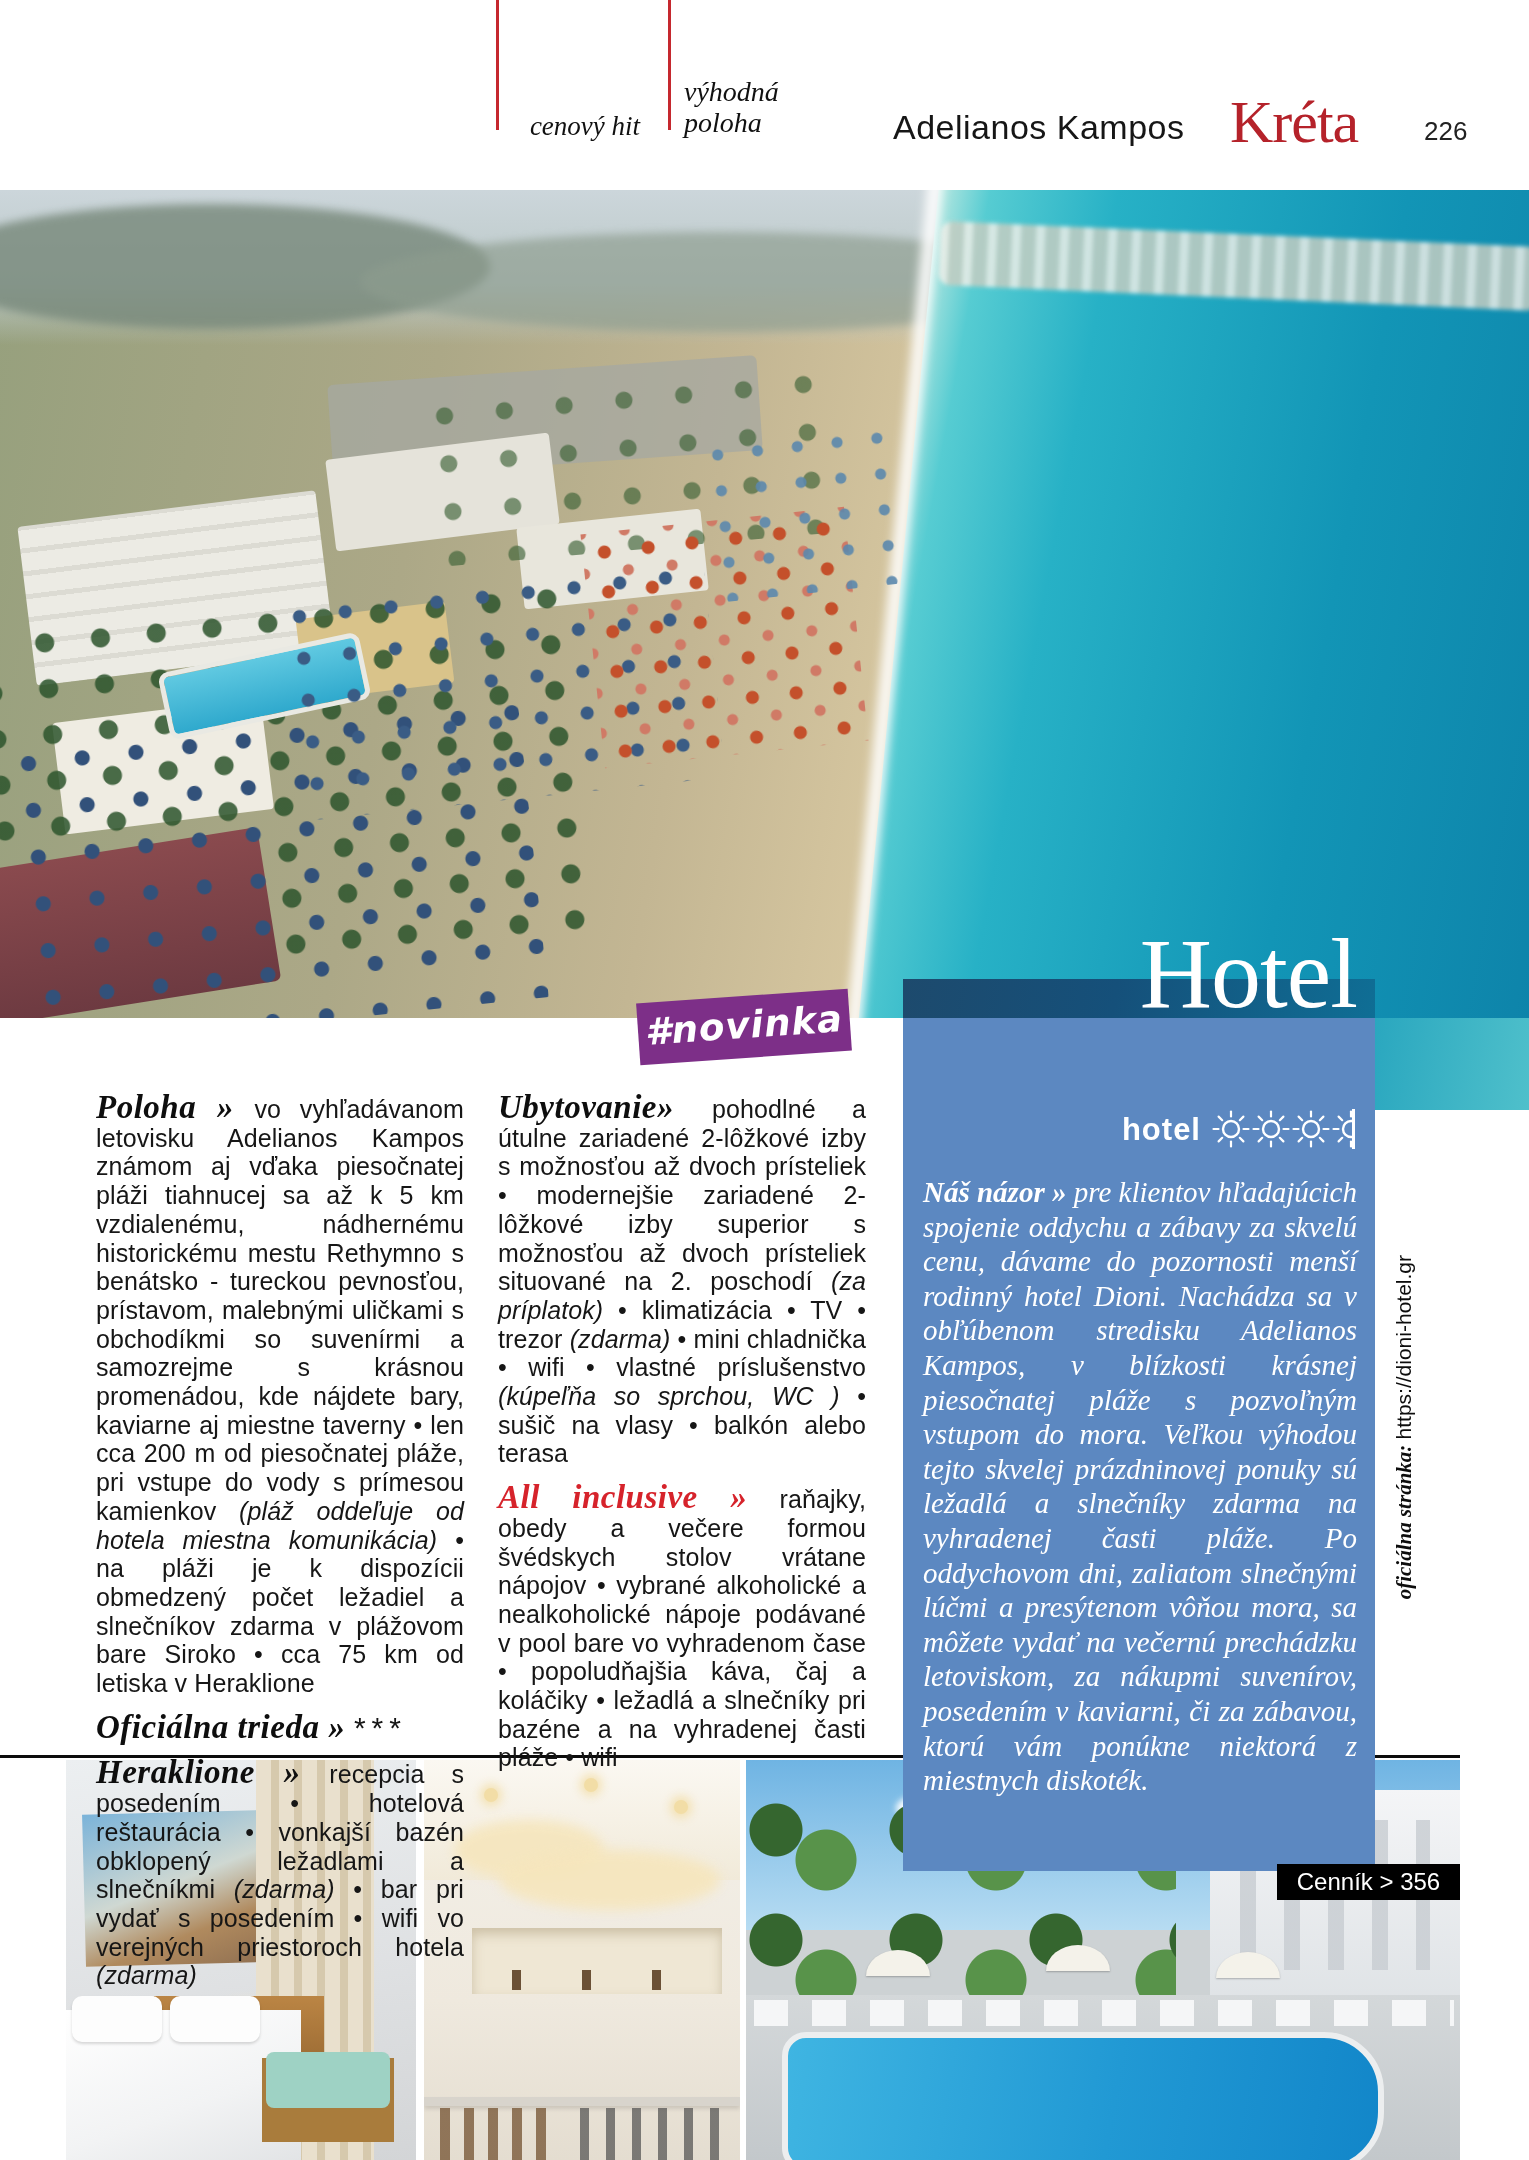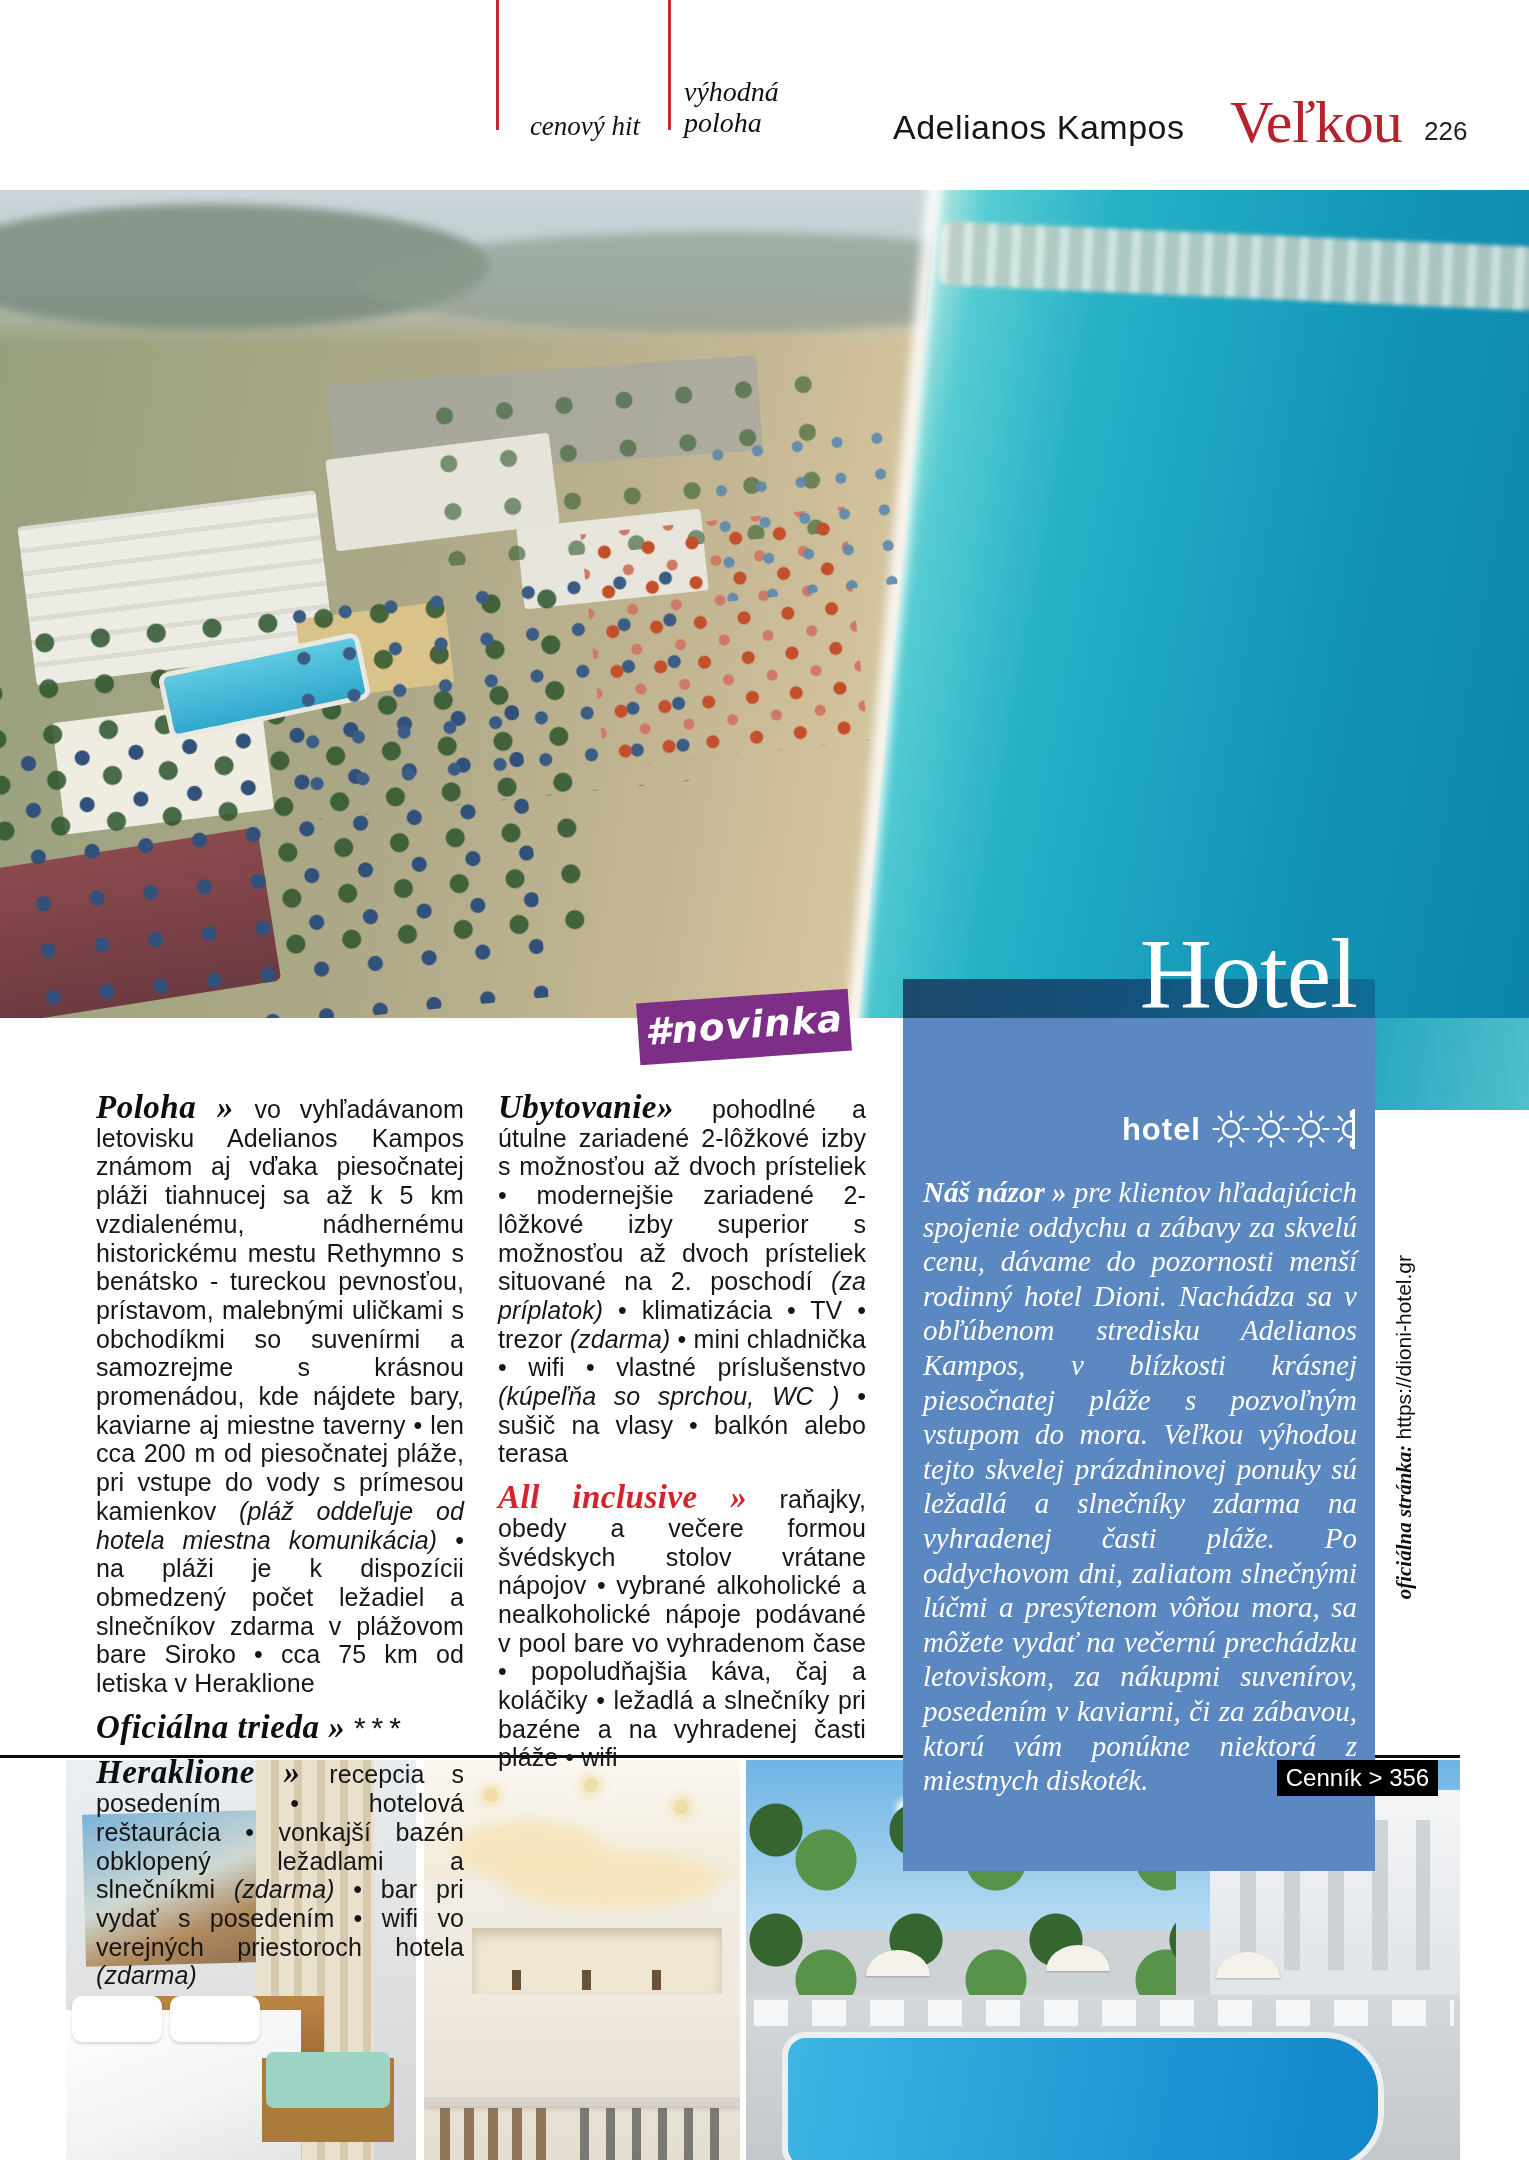--- a/index.html
+++ b/index.html
@@ -103,21 +103,21 @@
   .op-h{font-weight:700;}
 
   
   .side-vert{position:absolute;left:1392px;top:1255px;writing-mode:vertical-rl;transform:rotate(180deg);
              white-space:nowrap;color:#0d0d0d;font-size:21px;}
   .sv-label{font:italic 700 21px/1 "Liberation Serif",serif;}
   .sv-url{font:400 21px/1 "Liberation Sans",sans-serif;}
 
   
   .rule{position:absolute;left:0;top:1755px;width:1460px;height:3px;background:#0c0c0c;}
-  .price-badge{position:absolute;left:1277px;top:1760px;width:161px;height:36px;z-index:5;
+  .price-badge{position:absolute;left:1277px;top:1864px;width:183px;height:36px;z-index:5;
                background:var(--price_badge_bg,#000);color:#fff;text-align:center;
                font:400 24px/36px "Liberation Sans",sans-serif;}
   .bphoto{position:absolute;top:1760px;height:400px;overflow:hidden;}
   .bp1{left:66px;width:350px;background:linear-gradient(170deg,#eceff1 0%,#dfe1e3 55%,#d3d5d7 100%);}
   .bp2{left:424px;width:316px;background:linear-gradient(180deg,#f4f1ea 0%,#efe9de 60%,#e4ddd0 100%);}
   .bp3{left:746px;width:714px;background:#cdd2d4;}
 
   
   .bd-art{position:absolute;left:18px;top:52px;width:212px;height:152px;transform:rotate(-1.5deg);
           background:linear-gradient(160deg,#7ab3d9 0%,#cfd8d2 45%,#b08a5e 70%,#8a6b4f 100%);}
@@ -182,21 +182,21 @@
 <div class="page">
 
   <div class="vline l1"></div>
   <div class="vline l2"></div>
   <div class="tag-price">cenový hit</div>
   <div class="tag-loc">
     <div>výhodná</div>
     <div>poloha</div>
   </div>
   <div class="hd-resort">Adelianos Kampos</div>
-  <div class="hd-dest">Veľkou</div>
+  <div class="hd-dest">Kréta</div>
   <div class="hd-page">226</div>
 
   <div class="photo">
     <div class="ph-sky"></div>
     <div class="ph-m m1"></div>
     <div class="ph-m m2"></div>
     <div class="ph-m m3"></div>
     <div class="ph-road"></div>
     <div class="ph-sea"></div>
     <div class="ph-surf"></div>

